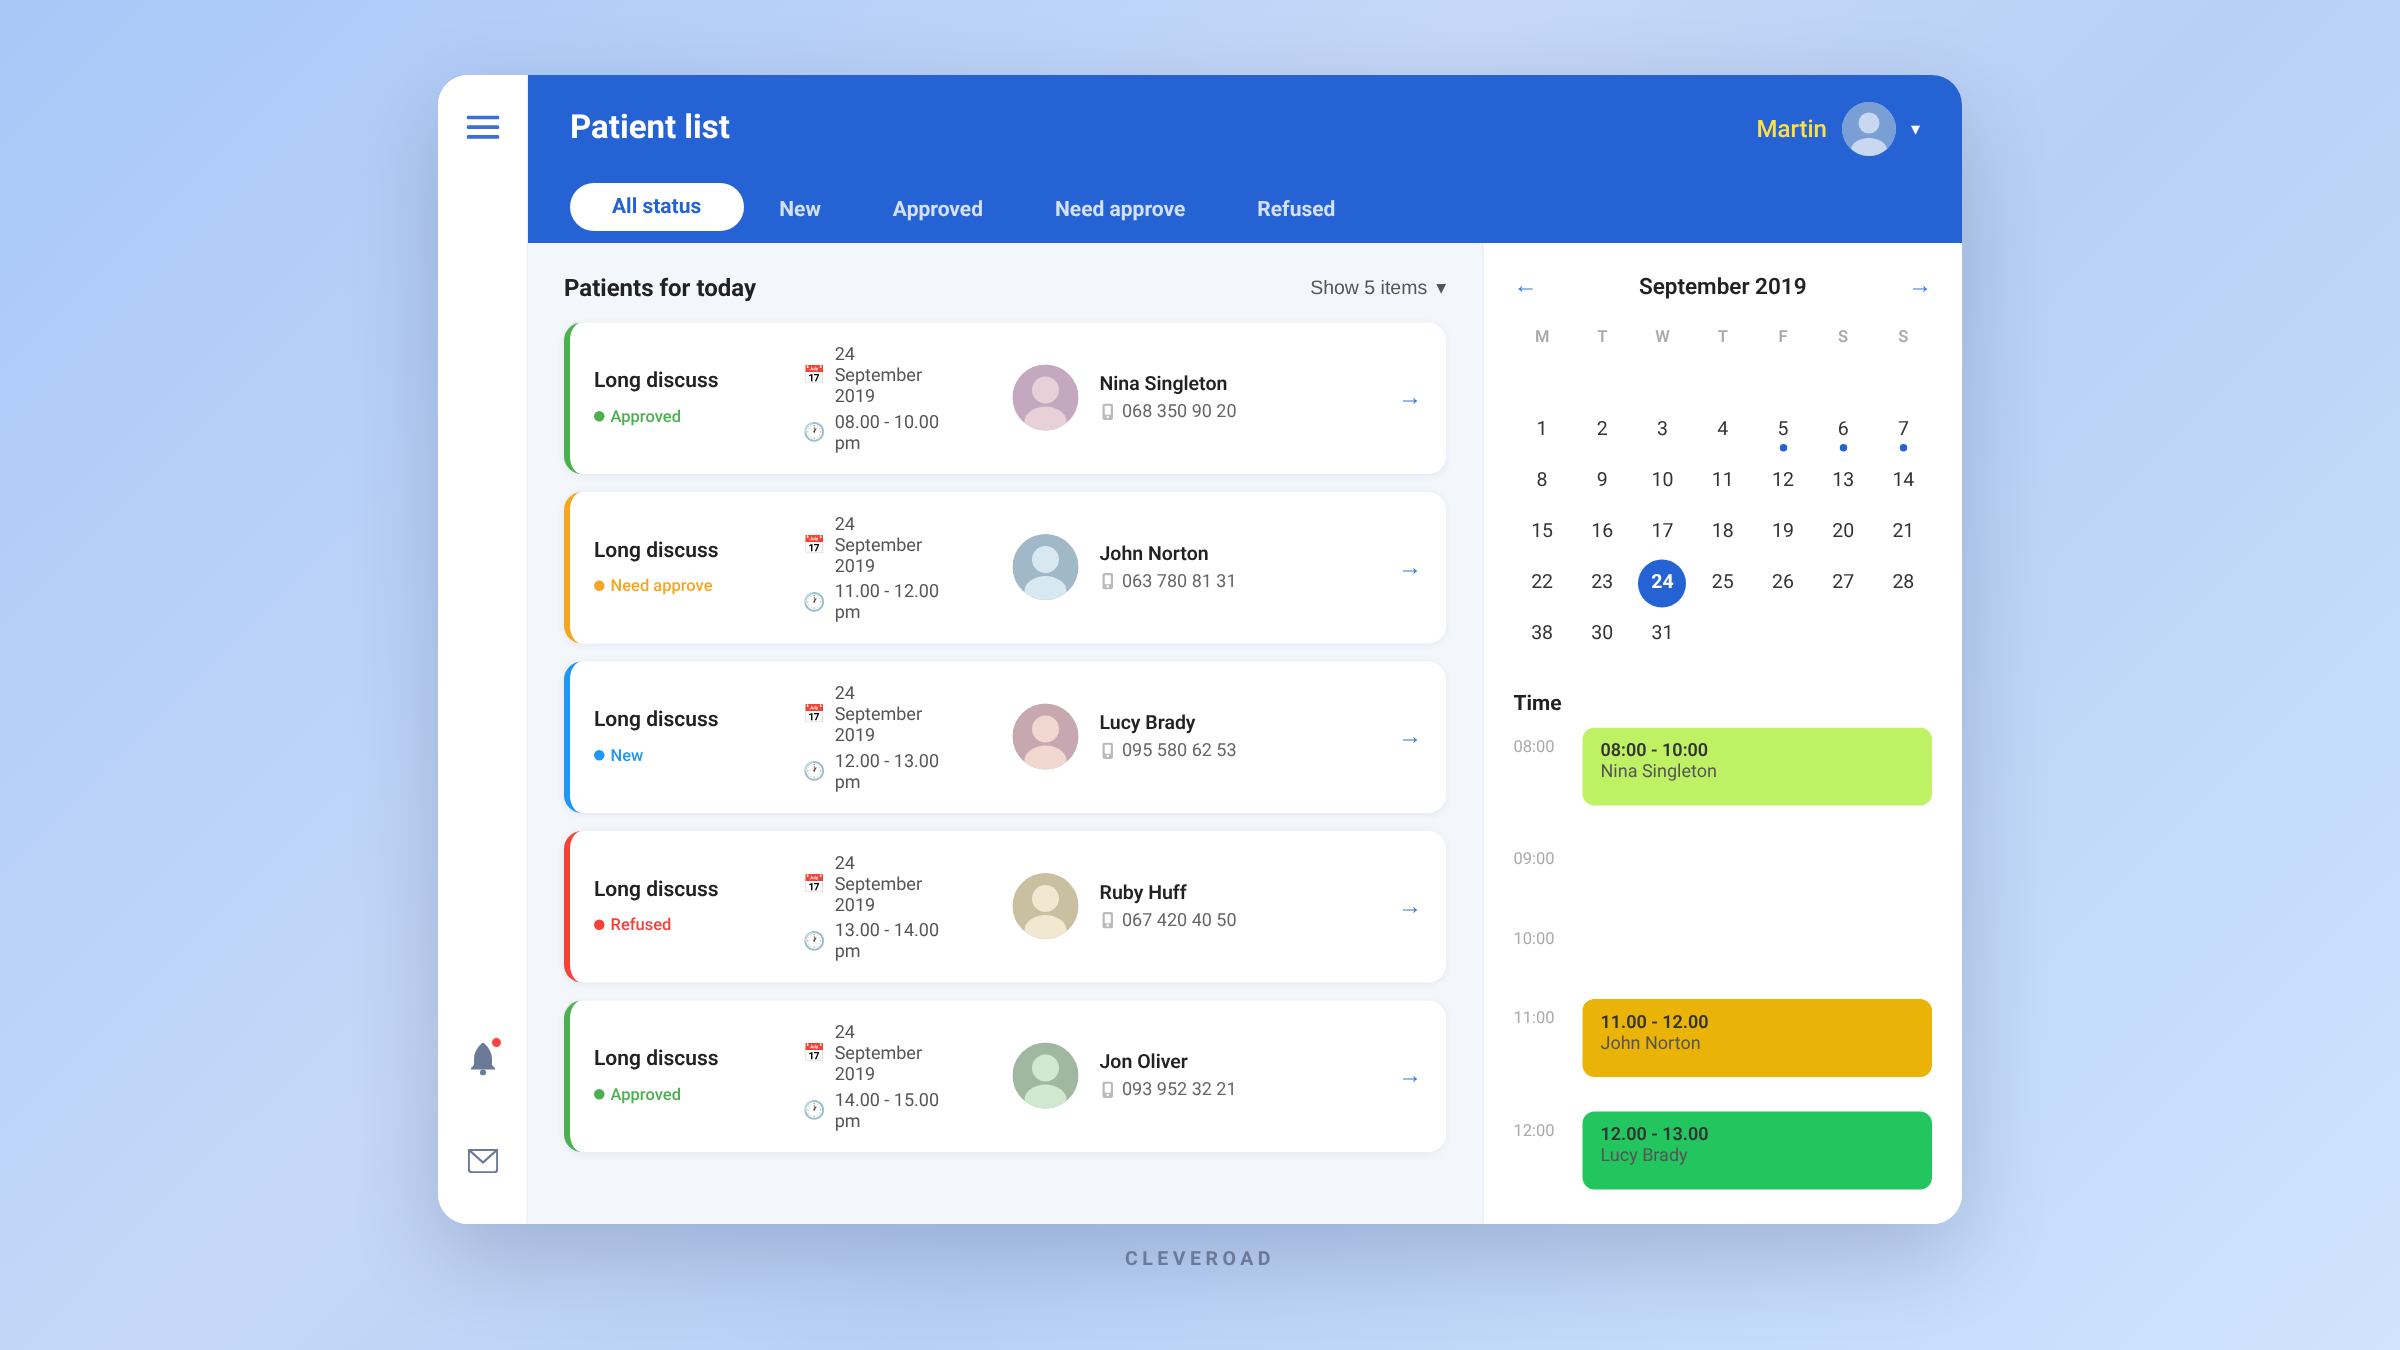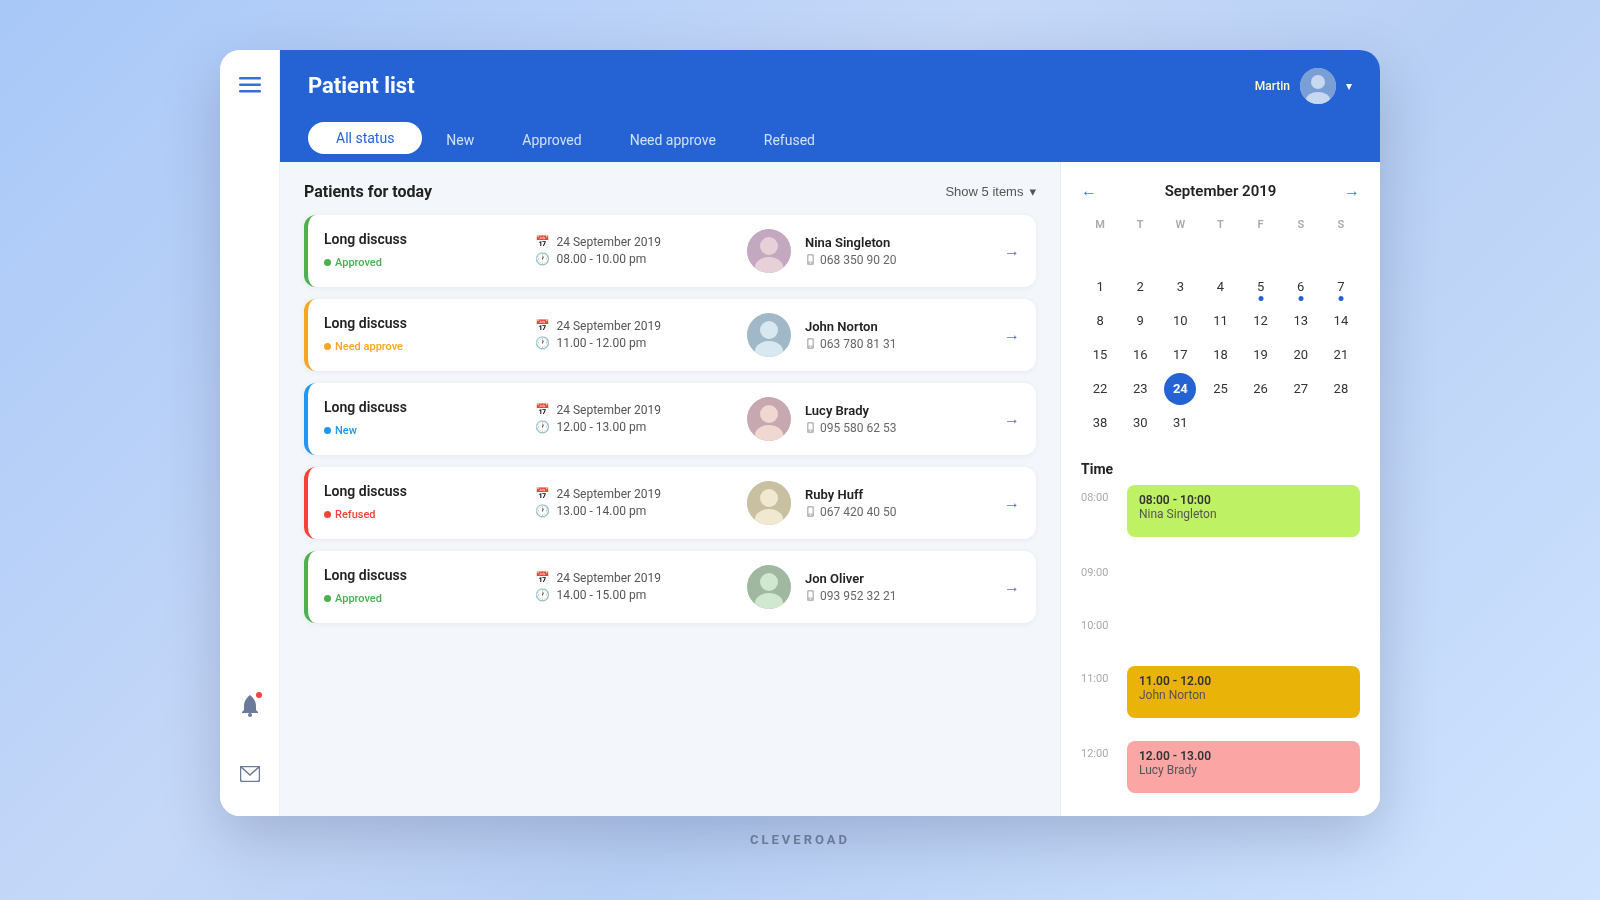--- a/index.html
+++ b/index.html
@@ -5,21 +5,21 @@
     * { box-sizing: border-box; margin: 0; padding: 0; }
     body {
       background: linear-gradient(135deg, #a8c8f8 0%, #c5d8f8 40%, #b8d0f5 60%, #d0e4ff 100%);
       min-height: 100vh;
       display: flex;
       align-items: center;
       justify-content: center;
       font-family: -apple-system, BlinkMacSystemFont, 'Segoe UI', Roboto, sans-serif;
     }
     .app-wrapper {
-      width: 1160px;
+      width: 1016px;
       background: #f0f4fa;
       border-radius: 20px;
       overflow: hidden;
       box-shadow: 0 20px 60px rgba(0,0,50,0.18);
       display: flex;
       min-height: 660px;
     }
     
     .sidebar {
       width: 60px;
@@ -81,23 +81,23 @@
       font-weight: 700;
       color: #fff;
     }
     .user-area {
       display: flex;
       align-items: center;
       gap: 10px;
       cursor: pointer;
     }
     .user-name {
-      font-size: 12px;
+      font-size: 16px;
       font-weight: 500;
-      color: #fef9c3;
+      color: #fde047;
     }
     .user-avatar {
       width: 36px;
       height: 36px;
       border-radius: 50%;
       background: #a0b8e8;
       overflow: hidden;
       display: flex;
       align-items: center;
       justify-content: center;
@@ -110,21 +110,21 @@
       font-size: 12px;
     }
     
     .tabs {
       display: flex;
       gap: 0;
     }
     .tab {
       padding: 10px 24px;
       font-size: 14px;
-      font-weight: 400;
+      font-weight: 700;
       color: rgba(255,255,255,0.8);
       cursor: pointer;
       border-radius: 20px 20px 0 0;
       transition: background 0.2s;
     }
     .tab.active {
       background: #fff;
       color: #2563d4;
       border-radius: 20px;
       padding: 8px 28px;
@@ -354,21 +354,21 @@
       padding-top: 6px;
     }
     .schedule-block {
       flex: 1;
       border-radius: 8px;
       padding: 8px 12px;
       min-height: 52px;
     }
     .schedule-block.blue-light { background: #bef264; }
     .schedule-block.yellow-light { background: #eab308; }
-    .schedule-block.green-light { background: #fca5a5; }
+    .schedule-block.green-light { background: #22c55e; }
     .schedule-block .sched-time {
       font-size: 12px;
       font-weight: 600;
       color: #333;
     }
     .schedule-block .sched-name {
       font-size: 12px;
       color: #555;
     }
     .empty-slot {

